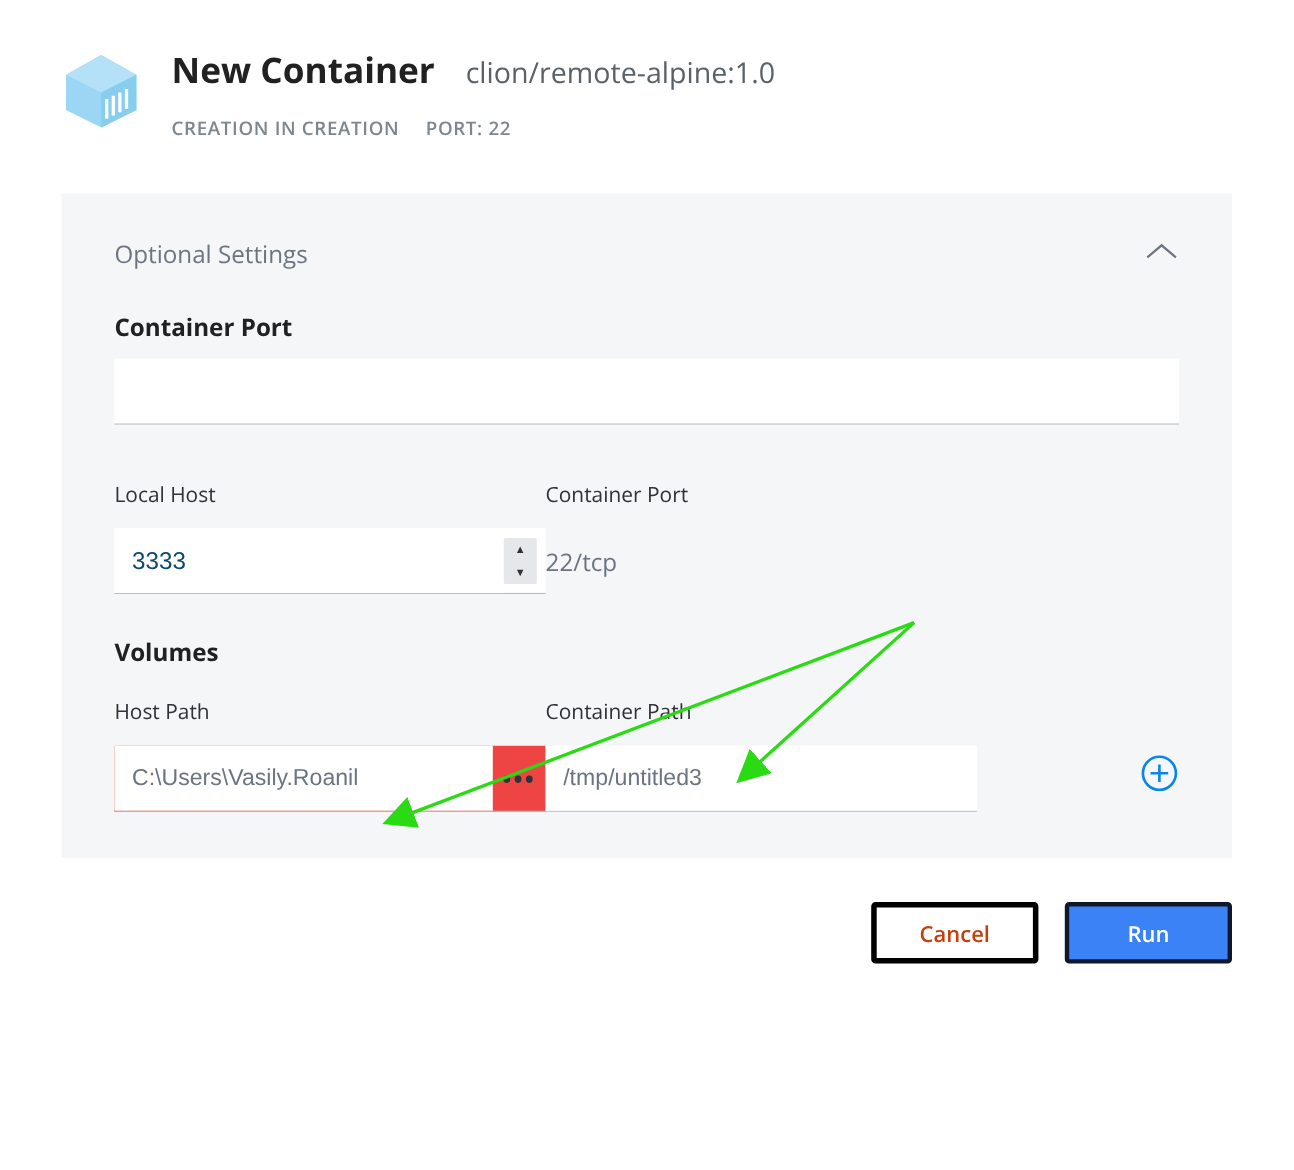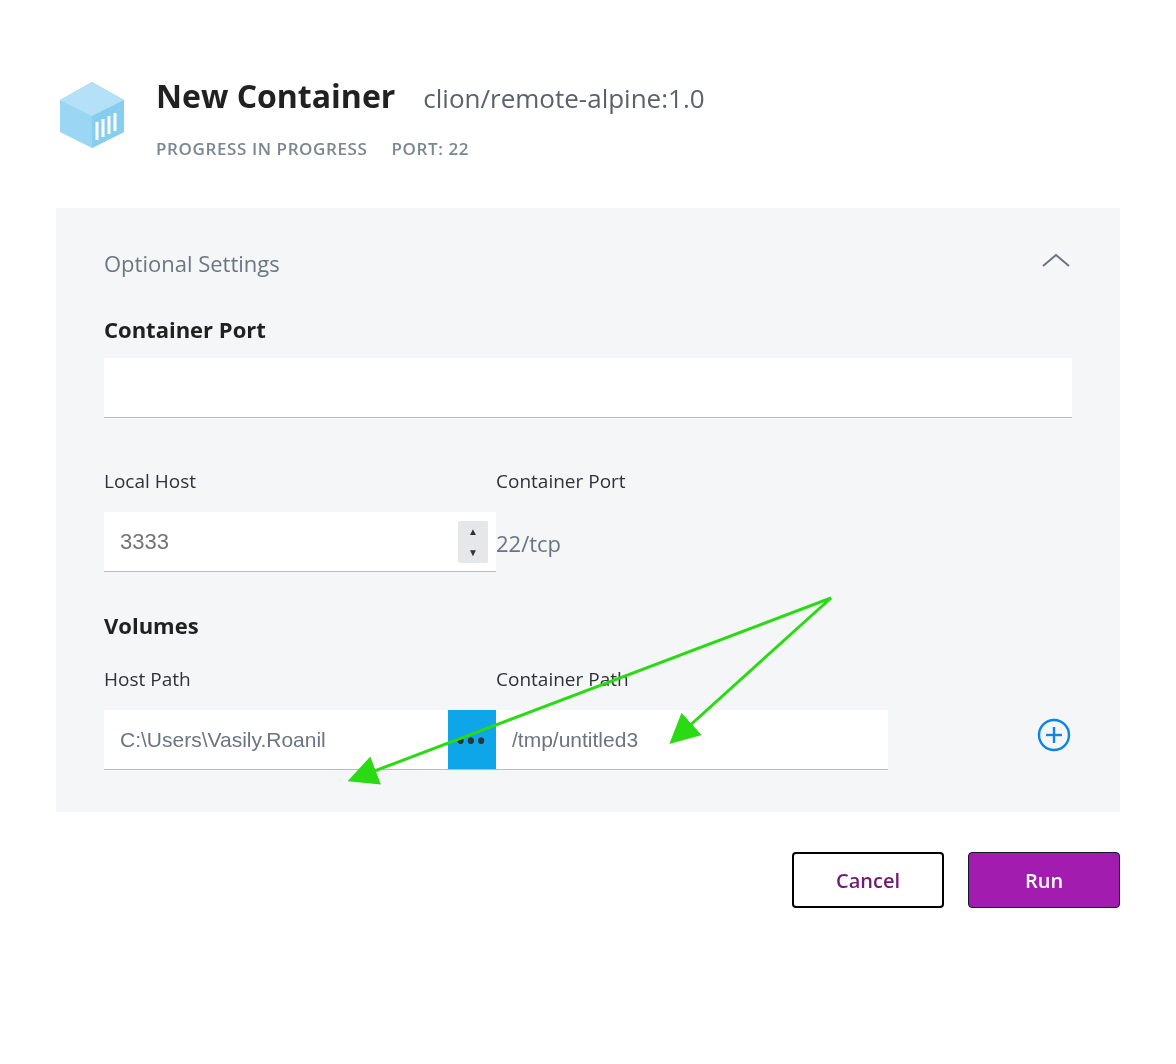--- a/index.html
+++ b/index.html
@@ -4,21 +4,21 @@
 <style>
   * { box-sizing: border-box; margin: 0; padding: 0; }
   body {
     font-family: "Segoe UI", "Open Sans", Arial, sans-serif;
     background: #ffffff;
     width: 1176px;
     height: 1064px;
     color: #212121;
   }
   .page {
-    padding: 74px 56px 40px 56px;
+    padding: 42px 56px 40px 56px;
     position: relative;
   }
   .header {
     display: flex;
     align-items: flex-start;
     gap: 28px;
     margin-bottom: 48px;
   }
   .logo {
     width: 72px;
@@ -102,21 +102,21 @@
     border-bottom: 1px solid #b6bdc2;
     height: 60px;
   }
   .numfield input {
     flex: 1;
     height: 100%;
     border: none;
     font-size: 22px;
     padding: 0 16px;
     outline: none;
-    color: #737373;
+    color: #0c4a6e;
   }
   .spinner {
     width: 30px;
     height: 42px;
     background: #e5e7ea;
     display: flex;
     flex-direction: column;
     margin-right: 8px;
     border-radius: 2px;
   }
@@ -130,21 +130,21 @@
     cursor: pointer;
   }
   .static-val {
     font-size: 22px;
     color: #6b7480;
     padding-top: 16px;
   }
   .pathfield {
     display: flex;
     align-items: center;
-    background: #0ea5e9;
+    background: #ef4444;
     border-bottom: 1px solid #b6bdc2;
     height: 60px;
   }
   .pathfield input {
     flex: 1;
     height: 100%;
     border: none;
     font-size: 21px;
     padding: 0 16px;
     outline: none;
@@ -180,26 +180,26 @@
     border-radius: 4px;
     font-size: 20px;
     font-weight: 600;
     cursor: pointer;
     display: flex;
     align-items: center;
     justify-content: center;
   }
   .btn-cancel {
     background: #ffffff;
-    border: 2px solid #000000;
-    color: #701a75;
+    border: 5px solid #000000;
+    color: #c2410c;
   }
   .btn-run {
-    background: #a21caf;
-    border: 1px solid #0f172a;
+    background: #3b82f6;
+    border: 4px solid #0f172a;
     color: #ffffff;
   }
   .annot {
     position: absolute;
     pointer-events: none;
     top: 0; left: 0;
     width: 100%; height: 100%;
   }
 </style>
 </head>
@@ -220,21 +220,21 @@
           <line x1="59" y1="35" x2="59" y2="53"></line>
         </g>
       </svg>
     </div>
     <div class="header-text">
       <div class="title-row">
         <div class="title">New Container</div>
         <div class="image-tag">clion/remote-alpine:1.0</div>
       </div>
       <div class="subrow">
-        <span>PROGRESS IN PROGRESS</span>
+        <span>CREATION IN CREATION</span>
         <span>PORT: 22</span>
       </div>
     </div>
   </div>
 
   <div class="panel">
 
     <div class="panel-head">
       <div class="panel-title">Optional Settings</div>
       <div class="chevron">

